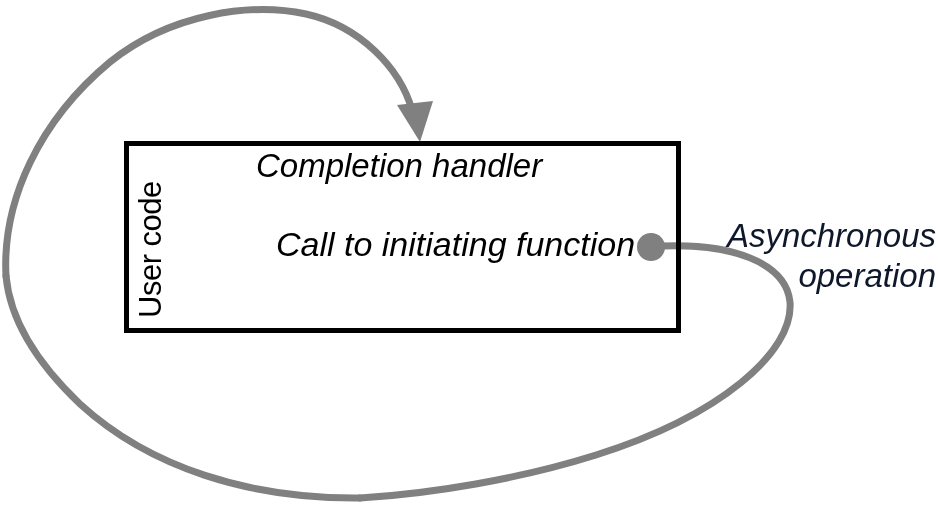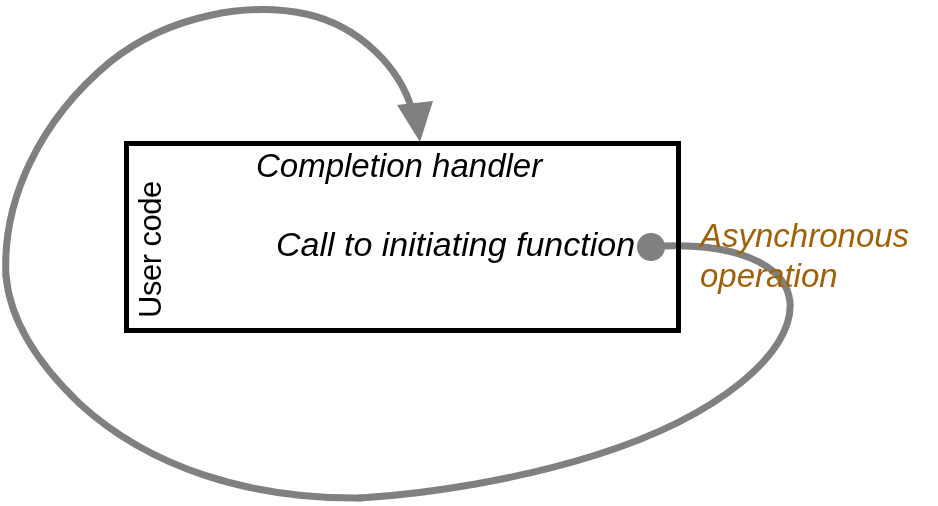--- a/index.html
+++ b/index.html
@@ -80,27 +80,27 @@
     top: 227px;
     font-size: 34px;
     letter-spacing: 0px;
   }
   
   #async-operation-label {
     position: absolute;
     left: 700px;
     top: 216px;
     width: 236px;
-    text-align: left;
+    text-align: right;
     font-family: "Liberation Sans Narrow", "Liberation Sans", sans-serif;
     font-style: italic;
     font-weight: 400;
     font-size: 33px;
     line-height: 40px;
-    color: #a16207;
+    color: #0f172a;
     white-space: pre-line;
   }
 </style>
 </head>
 <body>
 
 <div id="diagram-canvas">
 
   <svg id="diagram-svg" viewBox="0 0 938 506" aria-hidden="true">
 

